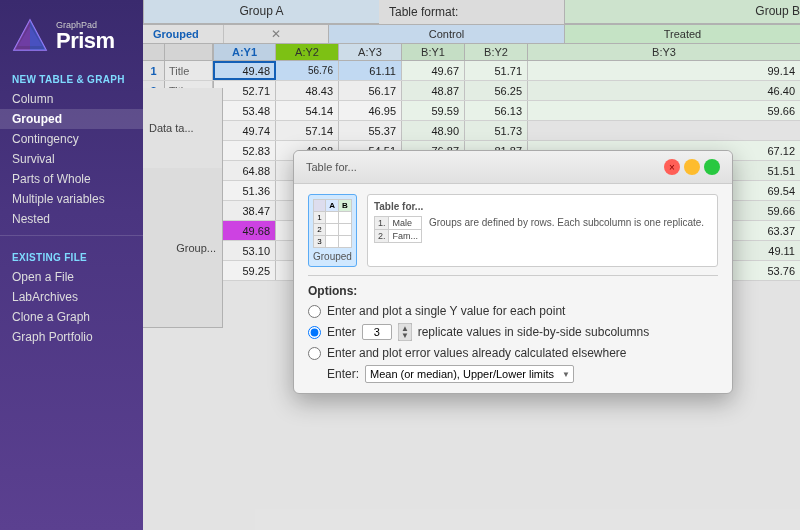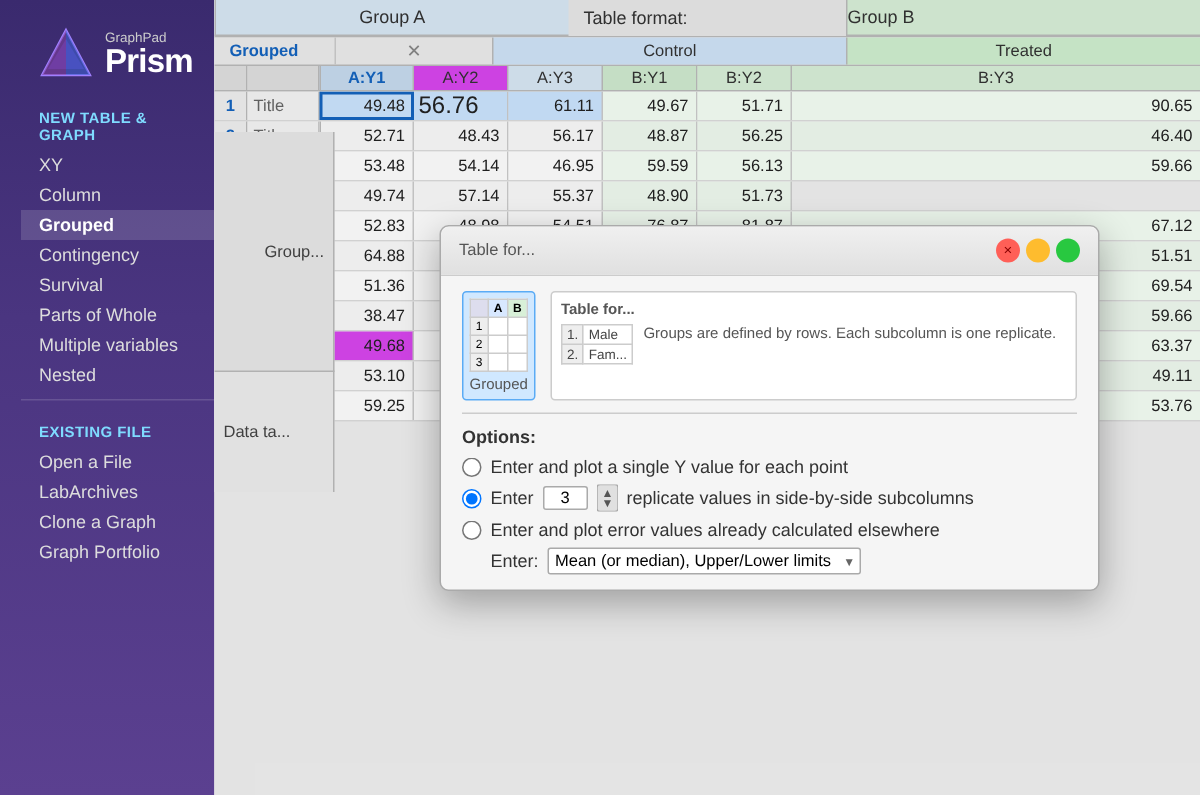--- a/index.html
+++ b/index.html
@@ -14,21 +14,20 @@
     }
 
     
     .sidebar {
       width: 143px;
       height: 530px;
       background: linear-gradient(180deg, #3a2a6e 0%, #4a3580 40%, #5b4090 100%);
       display: flex;
       flex-direction: column;
       flex-shrink: 0;
-      padding-left: 14px;
     }
 
     .logo-area {
       padding: 18px 12px 10px 12px;
       display: flex;
       align-items: center;
       gap: 8px;
     }
 
     .logo-icon {
@@ -275,23 +274,20 @@
     </svg>
     <div class="logo-text">
       <span class="logo-graphpad">GraphPad</span>
       <span class="logo-prism">Prism</span>
     </div>
   </div>
 
   <div class="sidebar-section-title">NEW TABLE &amp; GRAPH</div>
 
   <div class="sidebar-item">
-    <span>XY</span>
-  </div>
-  <div class="sidebar-item">
     <span>Column</span>
   </div>
   <div class="sidebar-item active highlighted">
     <span>Grouped</span>
   </div>
   <div class="sidebar-item">
     <span>Contingency</span>
   </div>
   <div class="sidebar-item">
     <span>Survival</span>
@@ -324,52 +320,52 @@
   </div>
 </div>
 
 <div class="main">
 
   <div style="position:absolute; top:0; left:0; right:0; bottom:0; background:#f0f0f0; display:flex; flex-direction:column;">
 
     <div style="display:flex; background:#e8e8e8; border-bottom:1px solid #bbb;">
       <div style="flex:3; background:#d8e8f5; border-left:1px solid #bbb; text-align:center; padding:4px 0; font-size:12px; color:#333; border-bottom:1px solid #bbb;">Group A</div>
       <div style="width:185px; padding:5px 10px; font-size:12px; color:#333; flex-shrink:0;">Table format:</div>
-      <div style="flex:3; background:#d8f0d8; border-left:1px solid #bbb; text-align:left; padding:4px 0; font-size:12px; color:#333; border-bottom:1px solid #bbb;">Group B</div>
+      <div style="flex:3; background:#d8f0d8; border-left:1px solid #bbb; text-align:right; padding:4px 0; font-size:12px; color:#333; border-bottom:1px solid #bbb;">Group B</div>
     </div>
     <div style="display:flex; background:#ececec; border-bottom:1px solid #bbb;">
       <div style="width:80px; flex-shrink:0; padding:3px 10px; font-size:11px; color:#1565c0; font-weight:bold;">Grouped</div>
       <div style="width:105px; flex-shrink:0; border-left:1px solid #ccc; display:flex; align-items:center; justify-content:center;">
         <span style="font-size:12px; color:#888;">✕</span>
       </div>
       <div style="flex:3; background:#d0e4f8; border-left:1px solid #bbb; text-align:center; padding:3px 0; font-size:11px; color:#333;">Control</div>
       <div style="flex:3; background:#d0f0d0; border-left:1px solid #bbb; text-align:center; padding:3px 0; font-size:11px; color:#333;">Treated</div>
     </div>
 
     <div style="display:flex; border-bottom:1px solid #bbb;">
       <div style="width:22px; flex-shrink:0; background:#e0e0e0; border-right:1px solid #bbb; padding:2px 0; text-align:center; font-size:11px; color:#666;"> </div>
       <div style="width:48px; flex-shrink:0; background:#e0e0e0; border-right:1px solid #bbb; padding:2px 4px; font-size:11px; color:#555;"> </div>
       <div style="width:63px; flex-shrink:0; background:#c8dcf0; border-right:1px solid #bbb; border-left:1px solid #bbb; padding:2px 4px; text-align:center; font-size:11px; color:#1565c0; font-weight:bold;">A:Y1</div>
-      <div style="width:63px; flex-shrink:0; background:#d946ef; border-right:1px solid #bbb; padding:2px 4px; text-align:center; font-size:11px; color:#333;">A:Y2</div>
+      <div style="width:63px; flex-shrink:0; background:#84cc16; border-right:1px solid #bbb; padding:2px 4px; text-align:center; font-size:11px; color:#333;">A:Y2</div>
       <div style="width:63px; flex-shrink:0; background:#d8e8f5; border-right:1px solid #bbb; padding:2px 4px; text-align:center; font-size:11px; color:#333;">A:Y3</div>
       <div style="width:63px; flex-shrink:0; background:#d0ead0; border-right:1px solid #bbb; padding:2px 4px; text-align:center; font-size:11px; color:#333;">B:Y1</div>
       <div style="width:63px; flex-shrink:0; background:#d8f0d8; border-right:1px solid #bbb; padding:2px 4px; text-align:center; font-size:11px; color:#333;">B:Y2</div>
       <div style="flex:1; background:#d8f0d8; padding:2px 4px; text-align:center; font-size:11px; color:#333;">B:Y3</div>
     </div>
 
     <div id="data-rows-container" style="flex:1; overflow:hidden;">
     <div style="display: flex; border-bottom: 1px solid rgb(221, 221, 221); height: 20px;">
       <div style="width:22px;flex-shrink:0;background:#f0f0f0;border-right:1px solid #bbb;display:flex;align-items:center;justify-content:center;font-size:11px;color:#1565c0;font-weight:bold;">1</div>
       <div style="width:48px;flex-shrink:0;background:#f5f5f5;border-right:1px solid #ccc;display:flex;align-items:center;padding:0 4px;font-size:11px;color:#666;">Title</div>
       <div style="width:63px;flex-shrink:0;background:#cce5ff;border-right:1px solid #ccc;border-left:1px solid #bbb;display:flex;align-items:center;justify-content:flex-end;padding:0 5px;font-size:11px;color:#222;outline:2px solid #1565c0;outline-offset:-2px;">49.48</div>
-      <div style="width:63px;flex-shrink:0;background:#cce5ff;border-right:1px solid #ccc;display:flex;align-items:center;justify-content:flex-end;padding:0 19px;font-size:16px;color:#222;">56.76</div>
+      <div style="width:63px;flex-shrink:0;background:#cce5ff;border-right:1px solid #ccc;display:flex;align-items:center;justify-content:flex-end;padding:0 5px;font-size:10px;color:#222;">56.76</div>
       <div style="width:63px;flex-shrink:0;background:#cce5ff;border-right:1px solid #ccc;display:flex;align-items:center;justify-content:flex-end;padding:0 5px;font-size:11px;color:#222;">61.11</div>
       <div style="width:63px;flex-shrink:0;background:#f5fff5;border-right:1px solid #ccc;display:flex;align-items:center;justify-content:flex-end;padding:0 5px;font-size:11px;color:#222;">49.67</div>
       <div style="width:63px;flex-shrink:0;background:#f5fff5;border-right:1px solid #ccc;display:flex;align-items:center;justify-content:flex-end;padding:0 5px;font-size:11px;color:#222;">51.71</div>
-      <div style="flex:1;background:#f5fff5;display:flex;align-items:center;justify-content:flex-end;padding:0 5px;font-size:11px;color:#222;">90.65</div>
+      <div style="flex:1;background:#f5fff5;display:flex;align-items:center;justify-content:flex-end;padding:0 5px;font-size:11px;color:#222;">99.14</div>
     </div>
         <div style="display: flex; border-bottom: 1px solid rgb(221, 221, 221); height: 20px;">
       <div style="width:22px;flex-shrink:0;background:#f0f0f0;border-right:1px solid #bbb;display:flex;align-items:center;justify-content:center;font-size:11px;color:#1565c0;font-weight:bold;">2</div>
       <div style="width:48px;flex-shrink:0;background:#f5f5f5;border-right:1px solid #ccc;display:flex;align-items:center;padding:0 4px;font-size:11px;color:#666;">Title</div>
       <div style="width:63px;flex-shrink:0;background:#fafafa;border-right:1px solid #ccc;border-left:1px solid #bbb;display:flex;align-items:center;justify-content:flex-end;padding:0 5px;font-size:11px;color:#222;">52.71</div>
       <div style="width:63px;flex-shrink:0;background:#fafafa;border-right:1px solid #ccc;display:flex;align-items:center;justify-content:flex-end;padding:0 5px;font-size:11px;color:#222;">48.43</div>
       <div style="width:63px;flex-shrink:0;background:#fafafa;border-right:1px solid #ccc;display:flex;align-items:center;justify-content:flex-end;padding:0 5px;font-size:11px;color:#222;">56.17</div>
       <div style="width:63px;flex-shrink:0;background:#f0faf0;border-right:1px solid #ccc;display:flex;align-items:center;justify-content:flex-end;padding:0 5px;font-size:11px;color:#222;">48.87</div>
       <div style="width:63px;flex-shrink:0;background:#f0faf0;border-right:1px solid #ccc;display:flex;align-items:center;justify-content:flex-end;padding:0 5px;font-size:11px;color:#222;">56.25</div>
       <div style="flex:1;background:#f0faf0;display:flex;align-items:center;justify-content:flex-end;padding:0 5px;font-size:11px;color:#222;">46.40</div>
@@ -459,25 +455,25 @@
       <div style="width:63px;flex-shrink:0;background:#fff;border-right:1px solid #ccc;border-left:1px solid #bbb;display:flex;align-items:center;justify-content:flex-end;padding:0 5px;font-size:11px;color:#222;">59.25</div>
       <div style="width:63px;flex-shrink:0;background:#fff;border-right:1px solid #ccc;display:flex;align-items:center;justify-content:flex-end;padding:0 5px;font-size:11px;color:#222;">61.20</div>
       <div style="width:63px;flex-shrink:0;background:#fff;border-right:1px solid #ccc;display:flex;align-items:center;justify-content:flex-end;padding:0 5px;font-size:11px;color:#222;">64.35</div>
       <div style="width:63px;flex-shrink:0;background:#f5fff5;border-right:1px solid #ccc;display:flex;align-items:center;justify-content:flex-end;padding:0 5px;font-size:11px;color:#222;">58.40</div>
       <div style="width:63px;flex-shrink:0;background:#f5fff5;border-right:1px solid #ccc;display:flex;align-items:center;justify-content:flex-end;padding:0 5px;font-size:11px;color:#222;">56.56</div>
       <div style="flex:1;background:#f5fff5;display:flex;align-items:center;justify-content:flex-end;padding:0 5px;font-size:11px;color:#222;">53.76</div>
     </div>
       </div>
 
     <div style="position:absolute; left:0; top:88px; width:80px; display:flex; flex-direction:column;">
+      <div style="height:80px; display:flex; align-items:center; padding-left:6px; font-size:11px; color:#444; background:#eeeeee; border-right:1px solid #bbb;">
+        <span>Data ta...</span>
+      </div>
       <div style="height:160px; display:flex; align-items:center; justify-content:flex-end; padding-right:6px; font-size:11px; color:#444; writing-mode:horizontal-tb; background:#e8e8e8; border-right:1px solid #bbb; border-bottom:1px solid #bbb;">
         <span>Group...</span>
-      </div>
-      <div style="height:80px; display:flex; align-items:center; padding-left:6px; font-size:11px; color:#444; background:#eeeeee; border-right:1px solid #bbb;">
-        <span>Data ta...</span>
       </div>
     </div>
 
   </div>
 
   <div style="position:absolute; top:0; left:0; right:0; bottom:0; background:rgba(0,0,0,0.05); z-index:5;"></div>
 
   <div class="floating-dialog">
     <div class="dialog-header">
       <span style="font-size:11px; color:#555;">Table for...</span>

